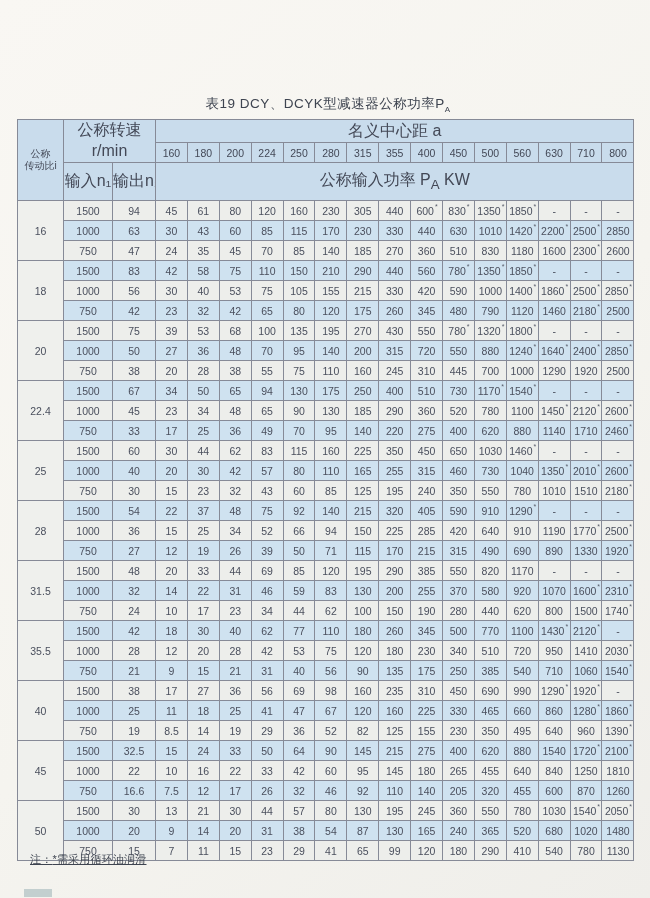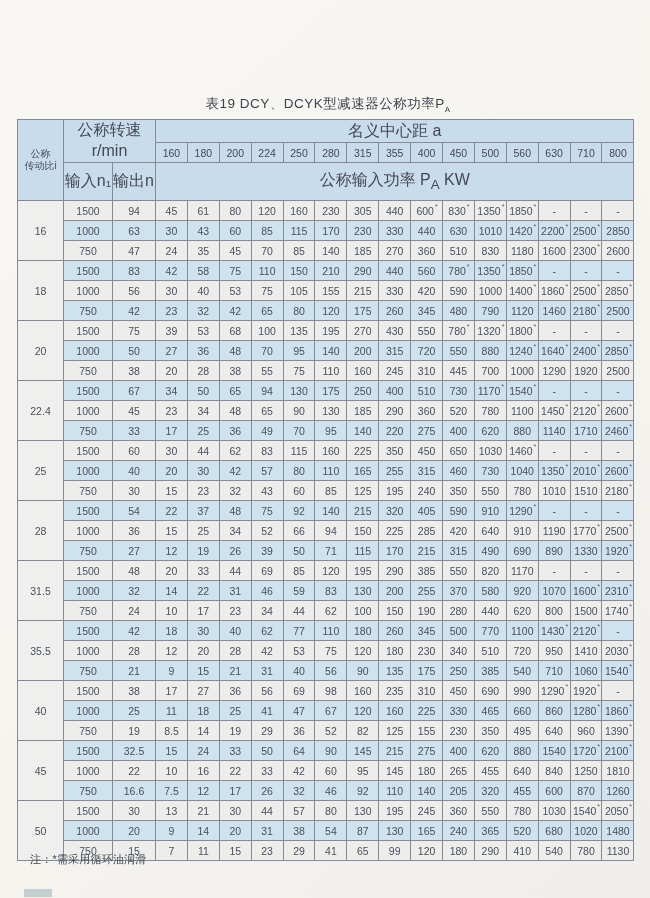--- a/index.html
+++ b/index.html
@@ -35,21 +35,21 @@
   th.speed-head { line-height:1.3; font-size:16px; }
   tbody td { height:20px; font-size:10.5px; color:#4a4f5d; }
   tr.row-light td { background:#edeeeb; }
   tr.row-blue  td { background:#cfe2f0; }
   td.ratio-cell { background:#eff0ed !important; font-size:10.5px; color:#4a4f5d; }
   sup.star { font-size:7px; line-height:0; position:relative; top:-1px; left:1px; color:#565b68; }
   .col-ratio { width:46px; } .col-in { width:49px; } .col-out { width:43px; }
   .col-val { width:31.9px; }
   .notes {
     position:absolute; left:30px; top:852px; width:600px;
-    font-size:11px; color:#3e4450; line-height:1.45; letter-spacing:0.2px;
+    font-size:11px; color:#3e4450; line-height:1.45; letter-spacing:0.2px;text-decoration:underline;
   }
   .notes .note-line2 { padding-left:16px; }
   .corner-mark {
     position:absolute; left:24px; top:889px; width:28px; height:8px;
     background:#b7c5c7; opacity:0.8;
   }
 </style>
 </head>
 <body>
 

